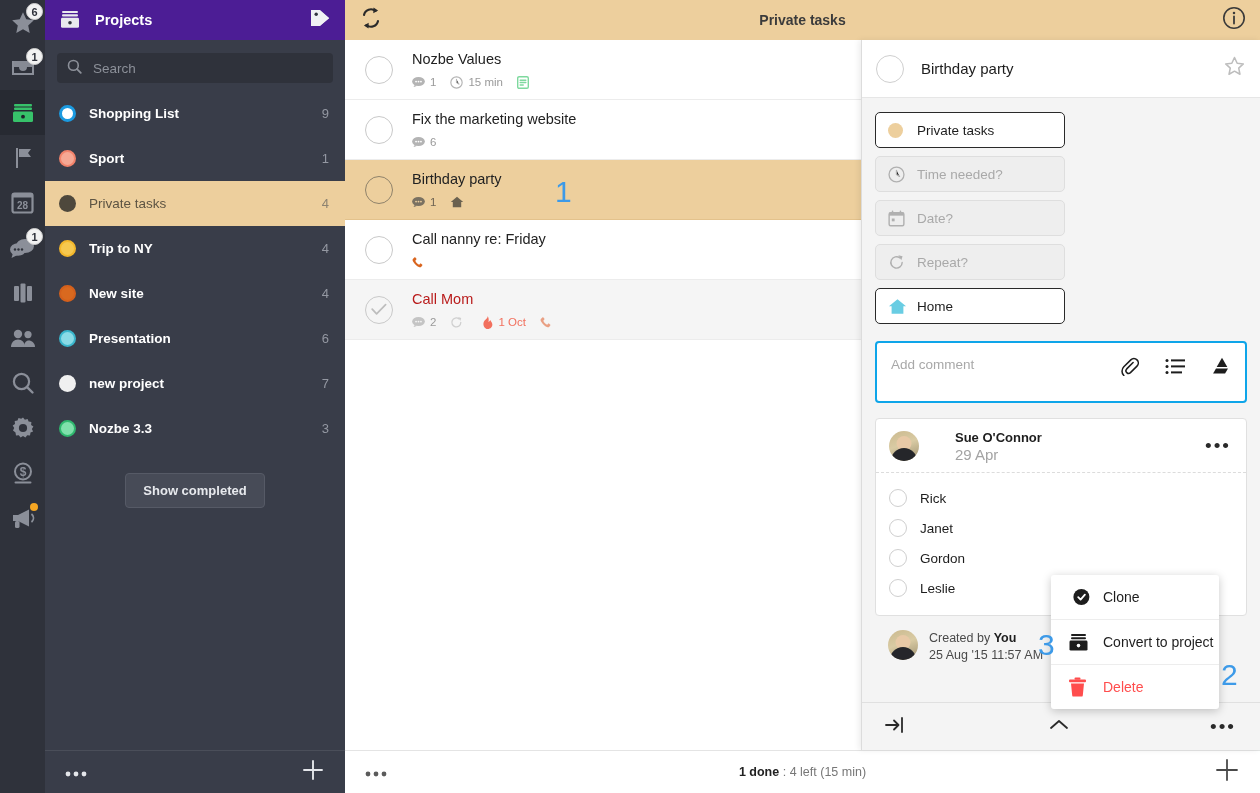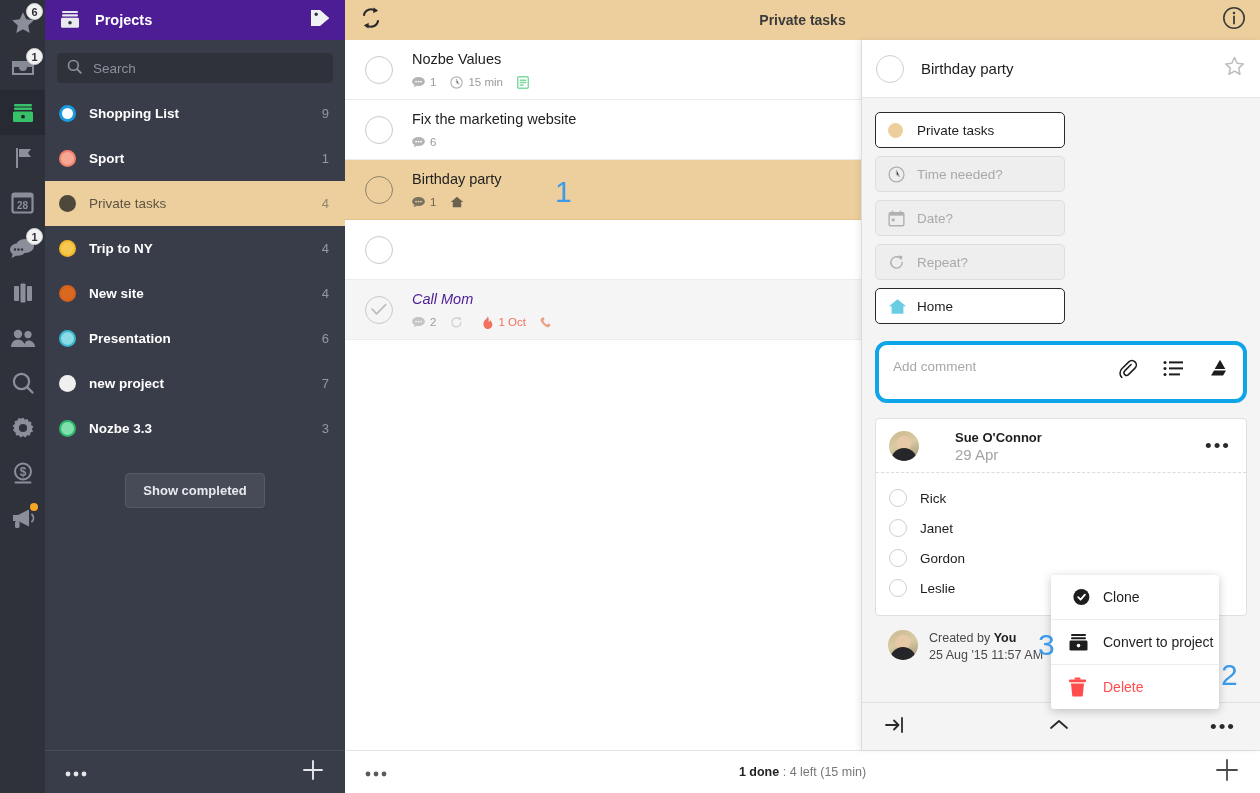--- a/index.html
+++ b/index.html
@@ -71,21 +71,21 @@
   }
   .task.sel{background:#edcf9d;border-bottom-color:#e3c28c;}
   .task.done{background:#f5f5f5;}
   .tcheck{
     width:28px;height:28px;border-radius:50%;border:1px solid #c9c9c9;flex:0 0 28px;
     display:flex;align-items:center;justify-content:center;box-sizing:border-box;background:transparent;
   }
   .task.sel .tcheck{border-color:#8f826a;}
   .tbody{margin-left:19px;}
   .tname{font-size:14.5px;color:#222;line-height:17px;}
-  .task.done .tname{color:#4c1d95;font-style:italic;}
+  .task.done .tname{color:#b91c1c;}
   .tmeta{display:flex;align-items:center;margin-top:7px;height:15px;}
   .tmeta .mi{display:flex;align-items:center;margin-right:14px;color:#9a9a9a;font-size:11.5px;}
   .tmeta .mi svg{margin-right:5px;}
   .tmeta .mi.red{color:#f2705e;}
   .annot{
     position:absolute;color:#3d9ae8;font-size:30px;font-weight:normal;font-family:"Liberation Sans",sans-serif;
   }
   .showcompleted-main{
     position:absolute;left:731px;top:362px;background:#fff;border:1px solid #d9d9d9;border-radius:4px;
     color:#4c4c4c;font-weight:bold;font-size:13px;padding:10px 16px;font-family:inherit;cursor:pointer;
@@ -112,21 +112,21 @@
   .attr{
     width:190px;height:36px;border-radius:5px;box-sizing:border-box;display:flex;align-items:center;padding:0 12px;
     font-size:13.5px;
   }
   .attr.set{background:#fff;border:1px solid #2a2a2a;color:#1d1d1d;}
   .attr.empty{background:#eeeeee;border:1px solid #dedede;color:#a9a9a9;}
   .attr .aico{width:19px;display:flex;align-items:center;margin-right:10px;flex:0 0 19px;}
   .attr .adot{width:15px;height:15px;border-radius:50%;background:#edcf9d;}
 
   .commentbox{
-    margin-top:17px;background:#fff;border:4px solid #0ea5e9;border-radius:12px;height:62px;
+    margin-top:17px;background:#fff;border:2px solid #0ea5e9;border-radius:4px;height:62px;
     display:flex;align-items:flex-start;padding:12px 12px 0 14px;box-sizing:border-box;
   }
   .commentbox .ph{color:#a8a8a8;font-size:13.5px;flex:1;padding-top:2px;}
   .cb-icons{display:flex;align-items:center;gap:26px;padding-top:1px;}
 
   .card{background:#fff;border:1px solid #e0e0e0;border-radius:4px;margin-top:15px;}
   .c-head{display:flex;align-items:center;padding:11px 13px 10px 13px;border-bottom:1px dashed #dcdcdc;gap:24px;}
   .avatar{
     width:30px;height:30px;border-radius:50%;flex:0 0 30px;overflow:hidden;position:relative;
     background:linear-gradient(160deg,#cbb98e 0%,#d9cba4 45%,#9d8f6e 100%);
@@ -460,20 +460,30 @@
                   <path fill="#6b6250" d="M7 .8L13.2 6h-2v5.3H2.8V6h-2z"></path>
                 </svg>
             </span>
           </span>
         </span>
         <span class="annot" style="left:210px;top:15px;">1</span>
       </div>
 
       <div class="task">
         <span class="tcheck"></span>
+        <span class="tbody">
+          <span class="tname">Call nanny re: Friday</span>
+          <span class="tmeta">
+            <span class="mi">
+              <svg width="13" height="13" viewBox="0 0 14 14">
+                  <path fill="#d9651f" d="M3.2 1.2L5 3.3 3.6 5c.6 1.7 2.1 3.5 4.1 4.5l1.6-1.6 2.1 1.9-1.6 2c-.5.6-1.4.5-2.4.1-2-.8-5.2-3.6-6.4-6.3-.4-1-.5-2-.1-2.5z"></path>
+                </svg>
+            </span>
+          </span>
+        </span>
       </div>
 
       <div class="task done">
         <span class="tcheck">
           <svg width="16" height="13" viewBox="0 0 16 13">
               <path fill="none" stroke="#bdbdbd" stroke-width="1.7" stroke-linecap="round" stroke-linejoin="round" d="M1.2 6.2L5.6 10.8 14.6 1.6"></path>
             </svg>
         </span>
         <span class="tbody">
           <span class="tname">Call Mom</span>

